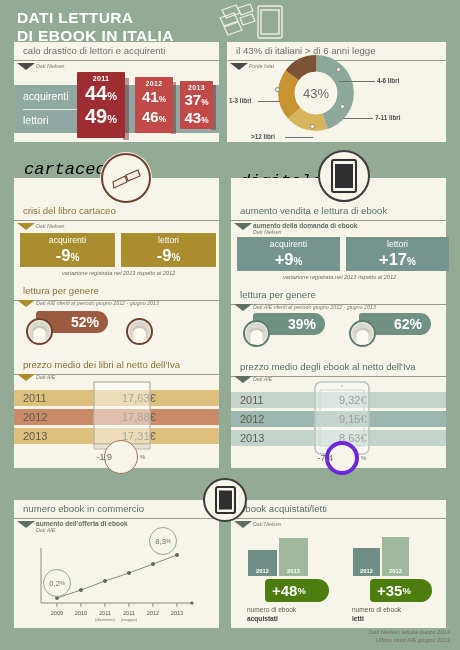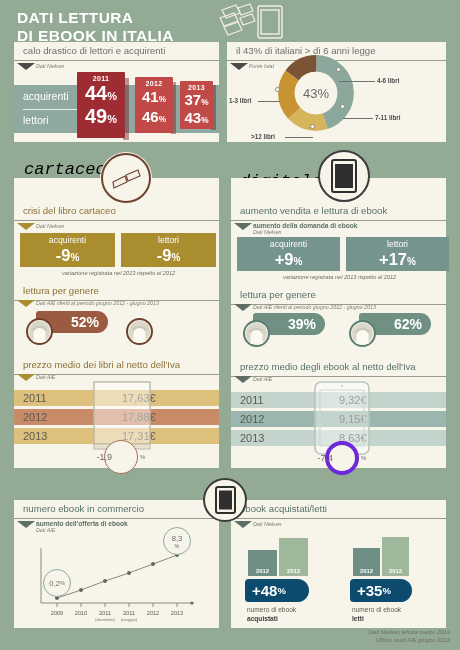--- a/index.html
+++ b/index.html
@@ -143,22 +143,22 @@
   }
   .balloon small { font-size:5.4px; }
   .xlab { position:absolute; font-size:5.6px; color:#5c5c50; text-align:center; width:24px;}
   .xsub { position:absolute; font-size:4.2px; color:#7d7d72; text-align:center; width:30px;}
 
   .mini-bar { position:absolute; }
   .mini-bar .cap { position:absolute; bottom:2px; left:0; width:100%; text-align:center;
                    font-size:5.8px; color:#ffffff; font-weight:bold; }
   .pill {
     position:absolute; height:23px; border-radius:4px 12px 12px 4px;
-    background:#0c4a6e; color:#fff; font-weight:bold; font-size:15px;
-    display:flex;align-items:center; padding-left:7px;
+    background:#4d7c0f; color:#fff; font-weight:bold; font-size:15px;
+    display:flex;align-items:center; padding-left:7px;margin-left:20px;
   }
   .pill small { font-size:9.5px; }
   .cap2 { position:absolute; font-size:6.6px; color:#5c5c50; line-height:9px;}
   .cap2 b { display:block; color:#3c3c3c; }
   .footer { position:absolute; right:10px; font-size:5.8px; font-style:italic;
             color:#6d6d63; text-align:right; line-height:8px;}
 </style>
 </head>
 <body>
 
@@ -470,21 +470,21 @@
         <circle cx="139" cy="38" r="2"></circle>
         <circle cx="163" cy="29" r="2"></circle>
       </g>
       <circle cx="178" cy="77" r="1.6" fill="#5c6b5c"></circle>
     </svg>
 
     <div class="balloon" style="left:29px;top:69px;">
       <span>0,2</span>
         <small>%</small>
     </div>
-    <div class="balloon" style="left:149px;top:27px;flex-direction:column;">
+    <div class="balloon" style="left:135px;top:27px;">
       <span>8,3</span>
         <small>%</small>
     </div>
 
     <div class="xlab" style="left:31px;top:110px;">2009</div>
     <div class="xlab" style="left:55px;top:110px;">2010</div>
     <div class="xlab" style="left:79px;top:110px;">2011</div>
     <div class="xlab" style="left:103px;top:110px;">2011</div>
     <div class="xlab" style="left:127px;top:110px;">2012</div>
     <div class="xlab" style="left:151px;top:110px;">2013</div>

